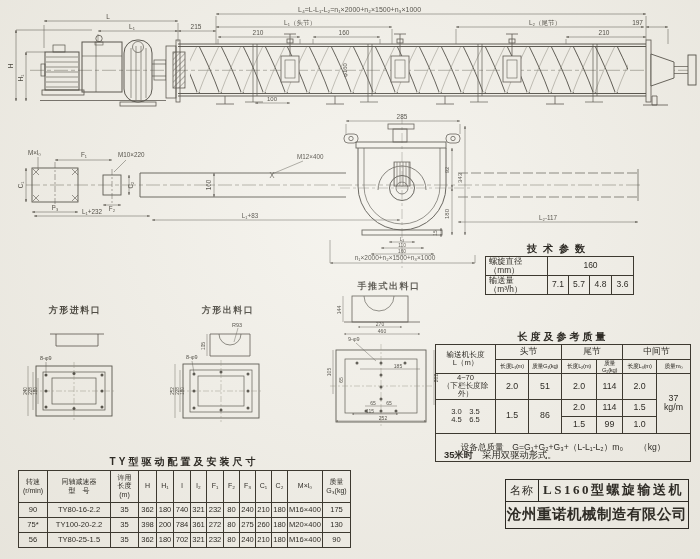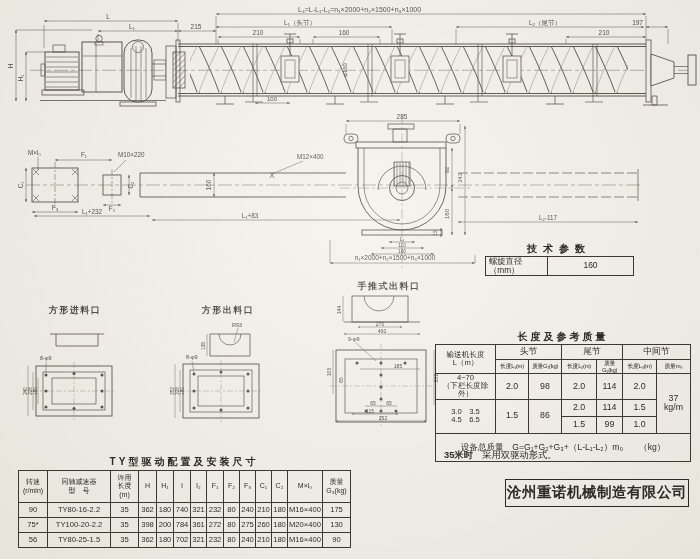--- a/index.html
+++ b/index.html
@@ -405,20 +405,27 @@
       <col style="width:21px">
       <col style="width:21px">
       <col style="width:22px">
       <col style="width:22px">
     </colgroup>
   <tbody>
       <tr>
     <td class="lbl">螺旋直径（mm）</td>
     <td colspan="4">160</td>
   </tr>
+  <tr>
+    <td class="lbl">输送量（m³/h）</td>
+    <td>7.1</td>
+    <td>5.7</td>
+    <td>4.8</td>
+    <td>3.6</td>
+  </tr>
 </tbody>
   </table>
 
 <div class="panel tbl-title" style="left:435px;top:330px;width:256px;letter-spacing:3px">长度及参考质量</div>
 <table class="panel len-table" style="left:435px;top:344px;width:255px">
   <colgroup>
       <col style="width:60px">
       <col style="width:33px">
       <col style="width:33px">
       <col style="width:35px">
@@ -439,21 +446,21 @@
     <td class="sh">质量G₁(kg)</td>
     <td class="sh">长度L₂(m)</td>
     <td class="sh">质量G₂(kg)</td>
     <td class="sh">长度L₃(m)</td>
     <td class="sh">质量m₀</td>
   </tr>
   <tr style="height:23px">
     <td class="c0">4~70
 （下栏长度除外）</td>
     <td>2.0</td>
-    <td>98</td>
+    <td>51</td>
     <td>2.0</td>
     <td>114</td>
     <td>2.0</td>
     <td rowspan="3">37
 kg/m</td>
   </tr>
   <tr style="height:17px">
     <td rowspan="2" class="c0">3.0　3.5
 4.5　6.5</td>
     <td rowspan="2">1.5</td>
@@ -572,19 +579,23 @@
 </tbody>
   </table>
 
 <table class="panel tb" style="left:505px;top:479px;width:183px">
   <colgroup>
       <col style="width:33px">
       <col style="width:84px">
       <col style="width:66px">
     </colgroup>
   <tbody>
+      <tr style="height:22px">
+    <td class="lab">名称</td>
+    <td colspan="2" class="val">LS160型螺旋输送机</td>
+  </tr>
   <tr style="height:27px">
     <td colspan="3" class="comp">沧州重诺机械制造有限公司</td>
   </tr>
 </tbody>
   </table>
 
 <div class="scanstrip"></div>
 
 </body></html>

